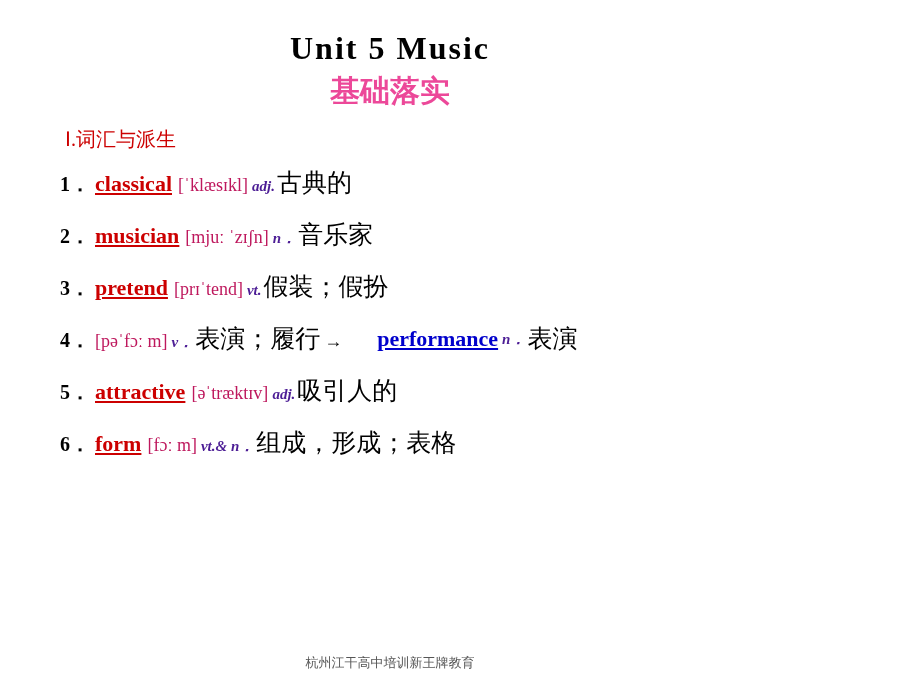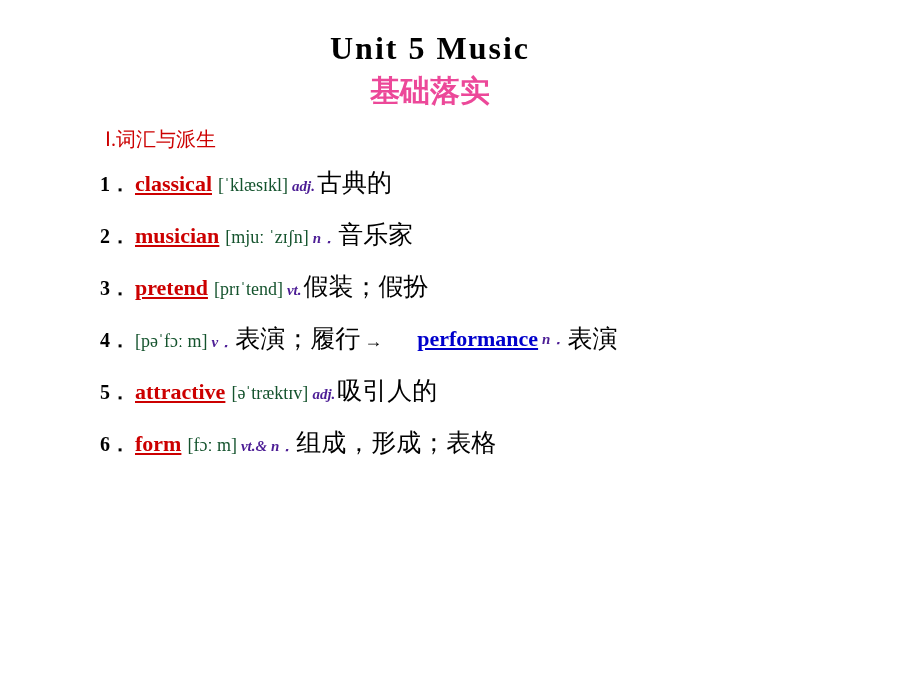--- a/index.html
+++ b/index.html
@@ -16,21 +16,20 @@
       overflow: hidden;
       position: relative;
     }
 
     .page {
       width: 780px;
       height: 690px;
       background: #ffffff;
       padding: 20px 60px;
       position: relative;
-      margin-left: 40px;
     }
 
     .title-en {
       text-align: center;
       font-size: 32px;
       font-weight: bold;
       color: #000000;
       font-family: "Times New Roman", serif;
       margin-top: 10px;
       margin-bottom: 4px;
@@ -82,21 +81,21 @@
     .word-en {
       color: #cc0000;
       font-weight: bold;
       text-decoration: underline;
       font-family: "Times New Roman", serif;
       font-size: 22px;
       margin-right: 6px;
     }
 
     .phonetic {
-      color: #14532d;
+      color: #be185d;
       font-family: "Times New Roman", serif;
       font-size: 18px;
       margin-right: 4px;
     }
 
     .part-of-speech {
       color: #4c1d95;
       font-style: italic;
       font-family: "Times New Roman", serif;
       font-size: 15px;
@@ -208,13 +207,14 @@
         <div class="vocab-item-row">
           <span class="item-number">6．</span>
           <span class="word-en">form</span>
           <span class="phonetic"> [fɔː  m]</span>
           <span class="part-of-speech">vt.&amp; n．</span>
           <span class="definition">组成，形成；表格</span>
         </div>
       </li>
     </ul>
 
+  <div class="footer">杭州江干高中培训新王牌教育</div>
 </div>
 
 </body></html>

